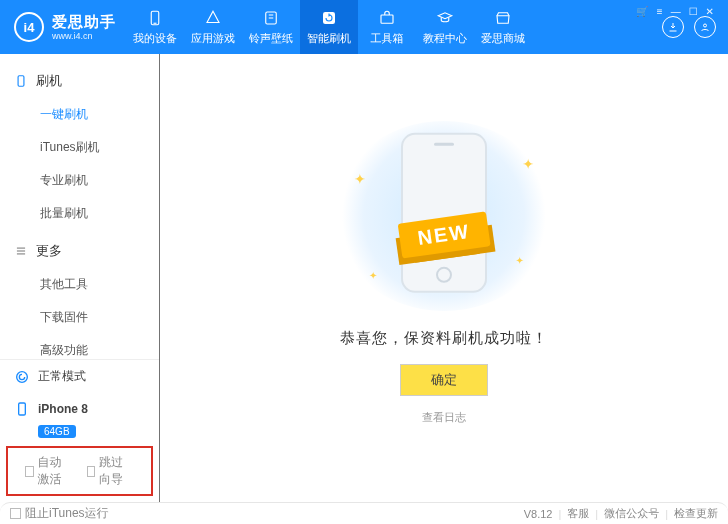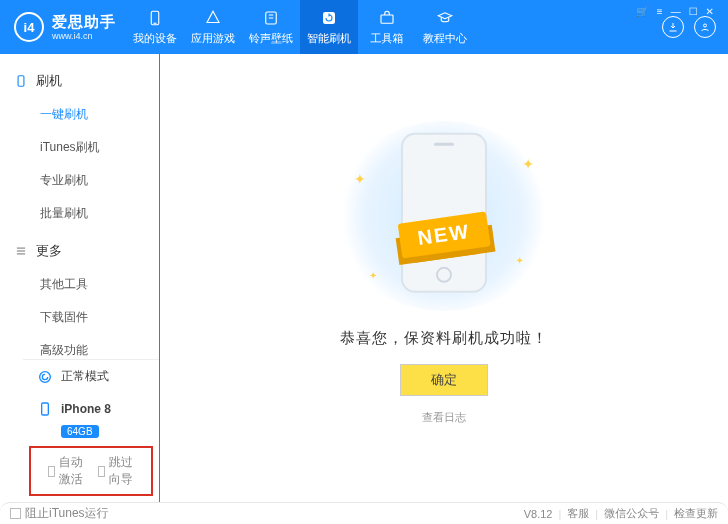--- a/index.html
+++ b/index.html
@@ -41,21 +41,21 @@
   .side-scroll { flex:1; overflow:auto; padding-top:14px; }
   .side-group-hdr { display:flex; align-items:center; gap:8px; padding:4px 14px 8px; color:#333; font-size:13px; }
   .side-group-hdr .gicon { width:14px; height:14px; display:flex; }
   .side-group-hdr .gicon svg { width:14px; height:14px; stroke:#1a8cff; fill:none; stroke-width:2; }
   .side-group-hdr.more .gicon svg { stroke:#888; }
   .side-item {
     padding:8px 10px 8px 40px; font-size:12px; color:#555; cursor:pointer;
   }
   .side-item.active { color:#1a8cff; }
 
-  .side-bottom { border-top:1px solid #eee;margin-left:23px; }
+  .side-bottom { border-top:1px solid #eee; }
   .sb-row { display:flex; align-items:center; gap:8px; padding:8px 14px; font-size:12px; color:#444; }
   .sb-row .sicon { width:16px; height:16px; display:flex; }
   .sb-row .sicon svg { width:16px; height:16px; }
   .badge64 { background:#1a8cff; color:#fff; font-size:10px; padding:1px 6px; border-radius:3px; margin-left:24px; display:inline-block; }
   .red-box { border:2px solid #d93025; margin:4px 6px 6px; padding:6px 17px; display:flex; gap:14px; }
   .chk { display:flex; align-items:center; gap:4px; color:#888; font-size:12px; cursor:pointer; }
   .chk .box { width:11px; height:11px; border:1px solid #bbb; background:#fff; }
 
   .main { flex:1; position:relative; display:flex; flex-direction:column; align-items:center; justify-content:center; }
   .illus { width:220px; height:190px; position:relative; margin-top:-10px; }
@@ -149,20 +149,29 @@
       <span>工具箱</span>
     </div>
     <div class="topnav-item">
       <span class="icon">
           <svg viewBox="0 0 24 24">
             <path d="M3 9l9-4 9 4-9 4-9-4z"></path>
             <path d="M7 11v4c0 1 2 2 5 2s5-1 5-2v-4"></path>
           </svg>
         </span>
       <span>教程中心</span>
+    </div>
+    <div class="topnav-item">
+      <span class="icon">
+          <svg viewBox="0 0 24 24">
+            <path d="M4 9h16l-1 10H5z"></path>
+            <path d="M4 9l2-4h12l2 4"></path>
+          </svg>
+        </span>
+      <span>爱思商城</span>
     </div>
   </div>
 
   <div class="right-icons">
     <div class="circ-btn">
         <svg viewBox="0 0 24 24">
           <path d="M12 4v10m0 0l-4-4m4 4l4-4M5 20h14"></path>
         </svg>
       </div>
     <div class="circ-btn">

